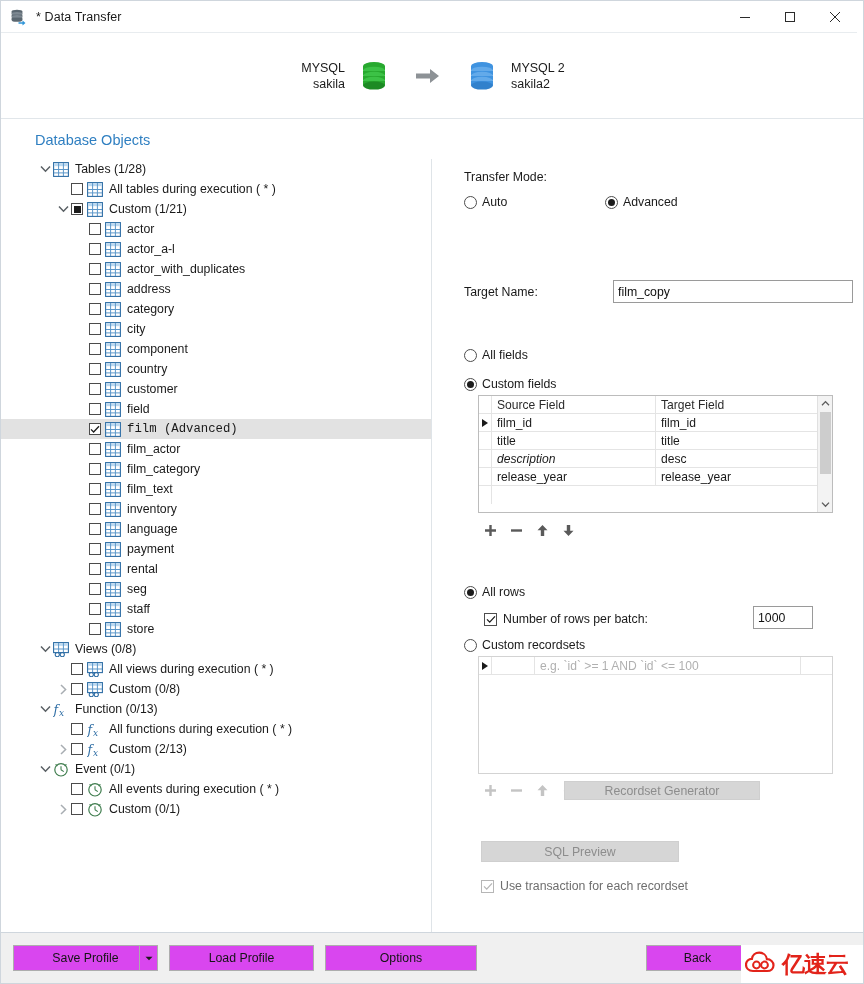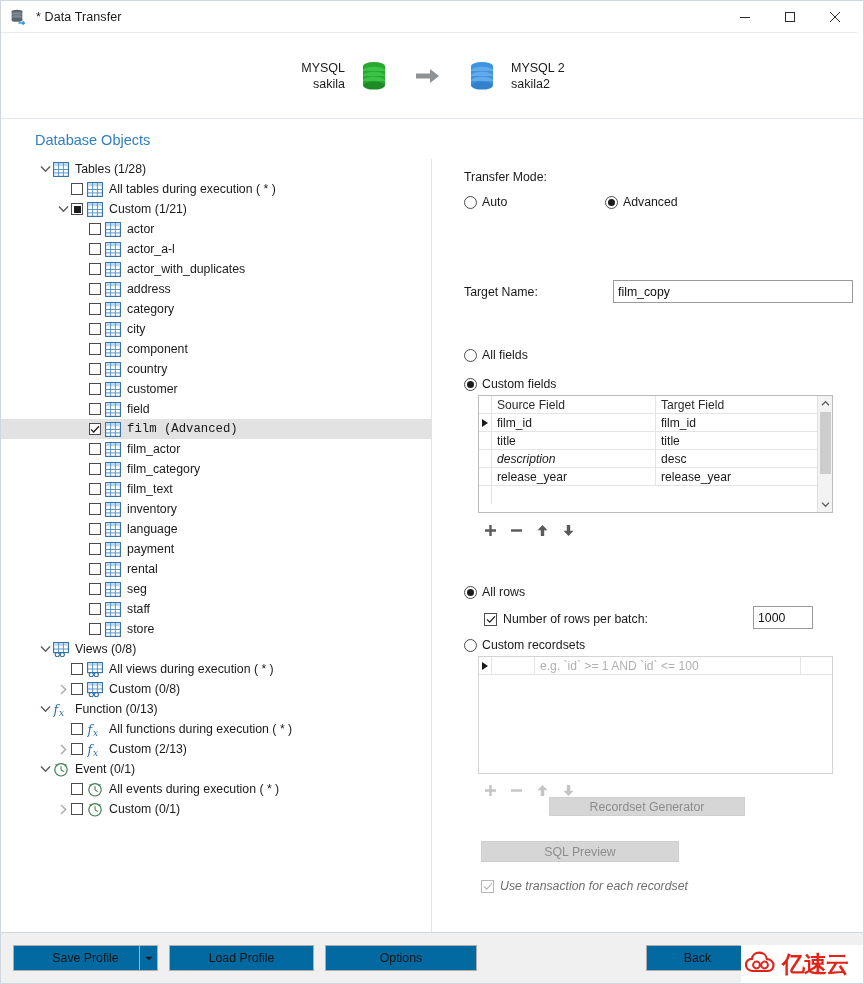--- a/index.html
+++ b/index.html
@@ -146,21 +146,21 @@
     display: flex; align-items: center; justify-content: center;
     font-size: 12.3px; color: #8d8d8d;
   }
 
   
   .bottombar {
     position: absolute; left: 0; bottom: 0; width: 864px; height: 51px;
     background: #f0f0f0; border-top: 1px solid #cfd6dd;
   }
   .bbtn {
-    position: absolute; height: 26px; background: #0369a1; border: 1px solid #adadad;
+    position: absolute; height: 26px; background: #d946ef; border: 1px solid #adadad;
     display: flex; align-items: center; justify-content: center;
     font-size: 12.3px; color: #151515;
   }
   .split-arrow {
     position: absolute; right: 0; top: 0; bottom: 0; width: 18px;
     border-left: 1px solid #adadad; display: flex; align-items: center; justify-content: center;
   }
   .watermark {
     position: absolute; right: 0px; bottom: 0px;
     width: 124px; height: 38px; display: flex; align-items: center;
@@ -940,25 +940,25 @@
             <path d="M6.5 1 L11.5 6.3 H8.2 V12 H4.8 V6.3 H1.5 z" fill="#c4c4c4"></path>
           </svg>
       </span>
       <span class="gt">
         <svg width="13" height="13" viewBox="0 0 13 13">
             <path d="M6.5 12 L11.5 6.7 H8.2 V1 H4.8 V6.7 H1.5 z" fill="#c4c4c4"></path>
           </svg>
       </span>
     </div>
 
-    <div class="btn" style="position:absolute; left:116px; top:622px; width:196px; height:19px;margin-top:16px;">Recordset Generator</div>
+    <div class="btn" style="position:absolute; left:131px; top:622px; width:196px; height:19px;">Recordset Generator</div>
 
     <div class="btn" style="position:absolute; left:48px; top:682px; width:198px; height:21px;">SQL Preview</div>
 
-    <div class="radio-row" style="position:absolute; left:48px; top:720px;font-style:italic;">
+    <div class="radio-row" style="position:absolute; left:48px; top:720px;">
       <span class="chk disabled">
         <svg width="10" height="9" viewBox="0 0 10 9">
             <path d="M1 4.4 L3.7 7.1 L9 1.4" fill="none" stroke="#b6b6b6" stroke-width="1.3"></path>
           </svg>
       </span>
       <span class="lbl" style="color:#6e6e6e;">Use transaction for each recordset</span>
     </div>
   </div>
 
   <div class="bottombar">

